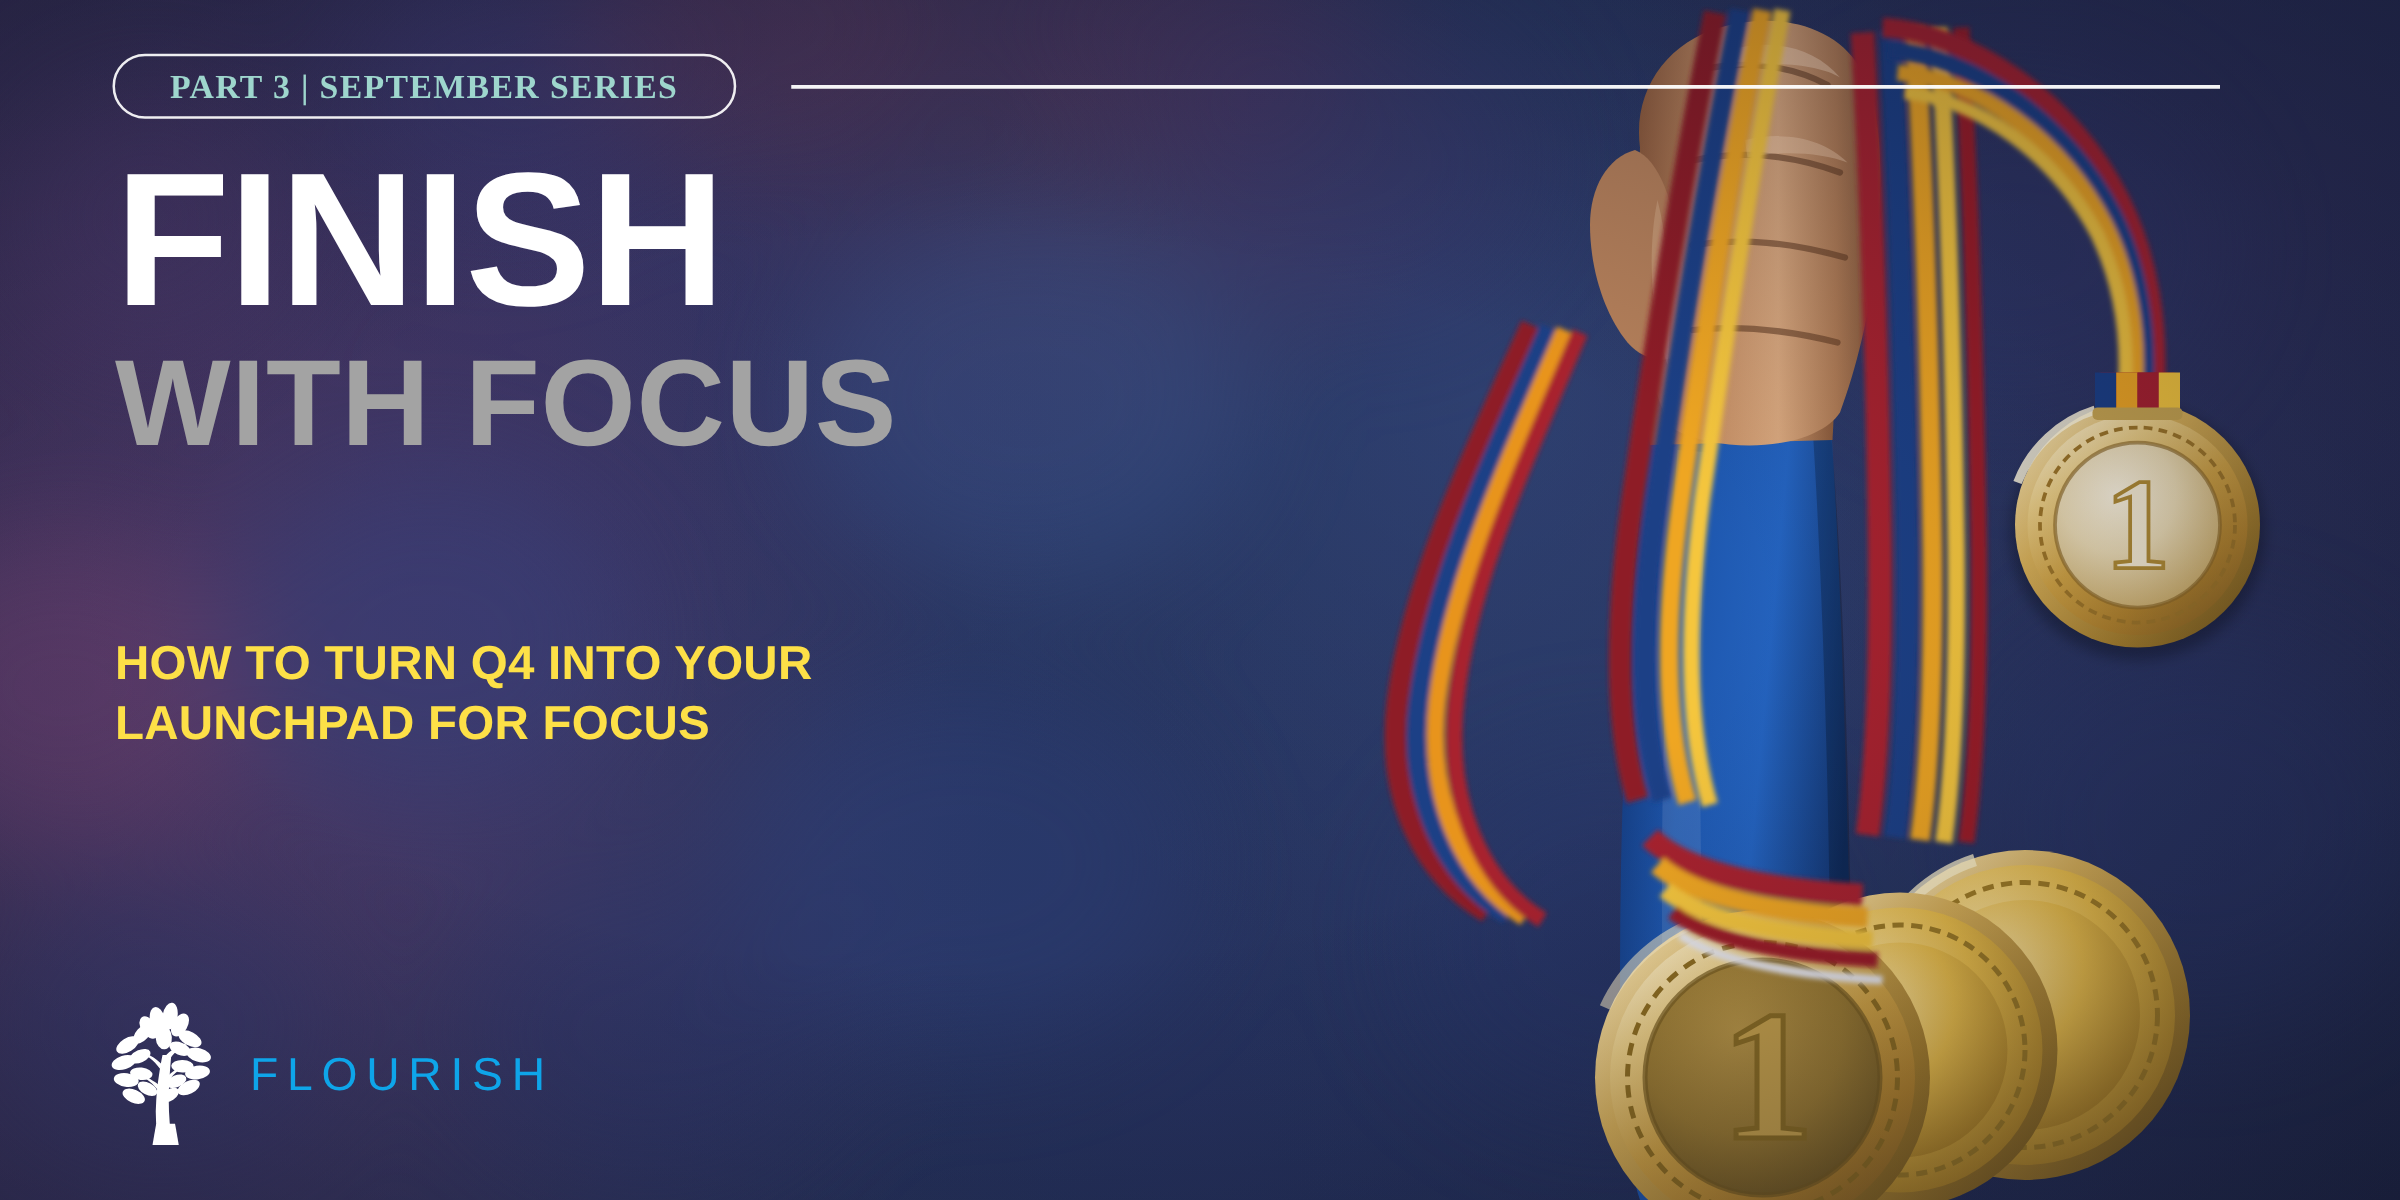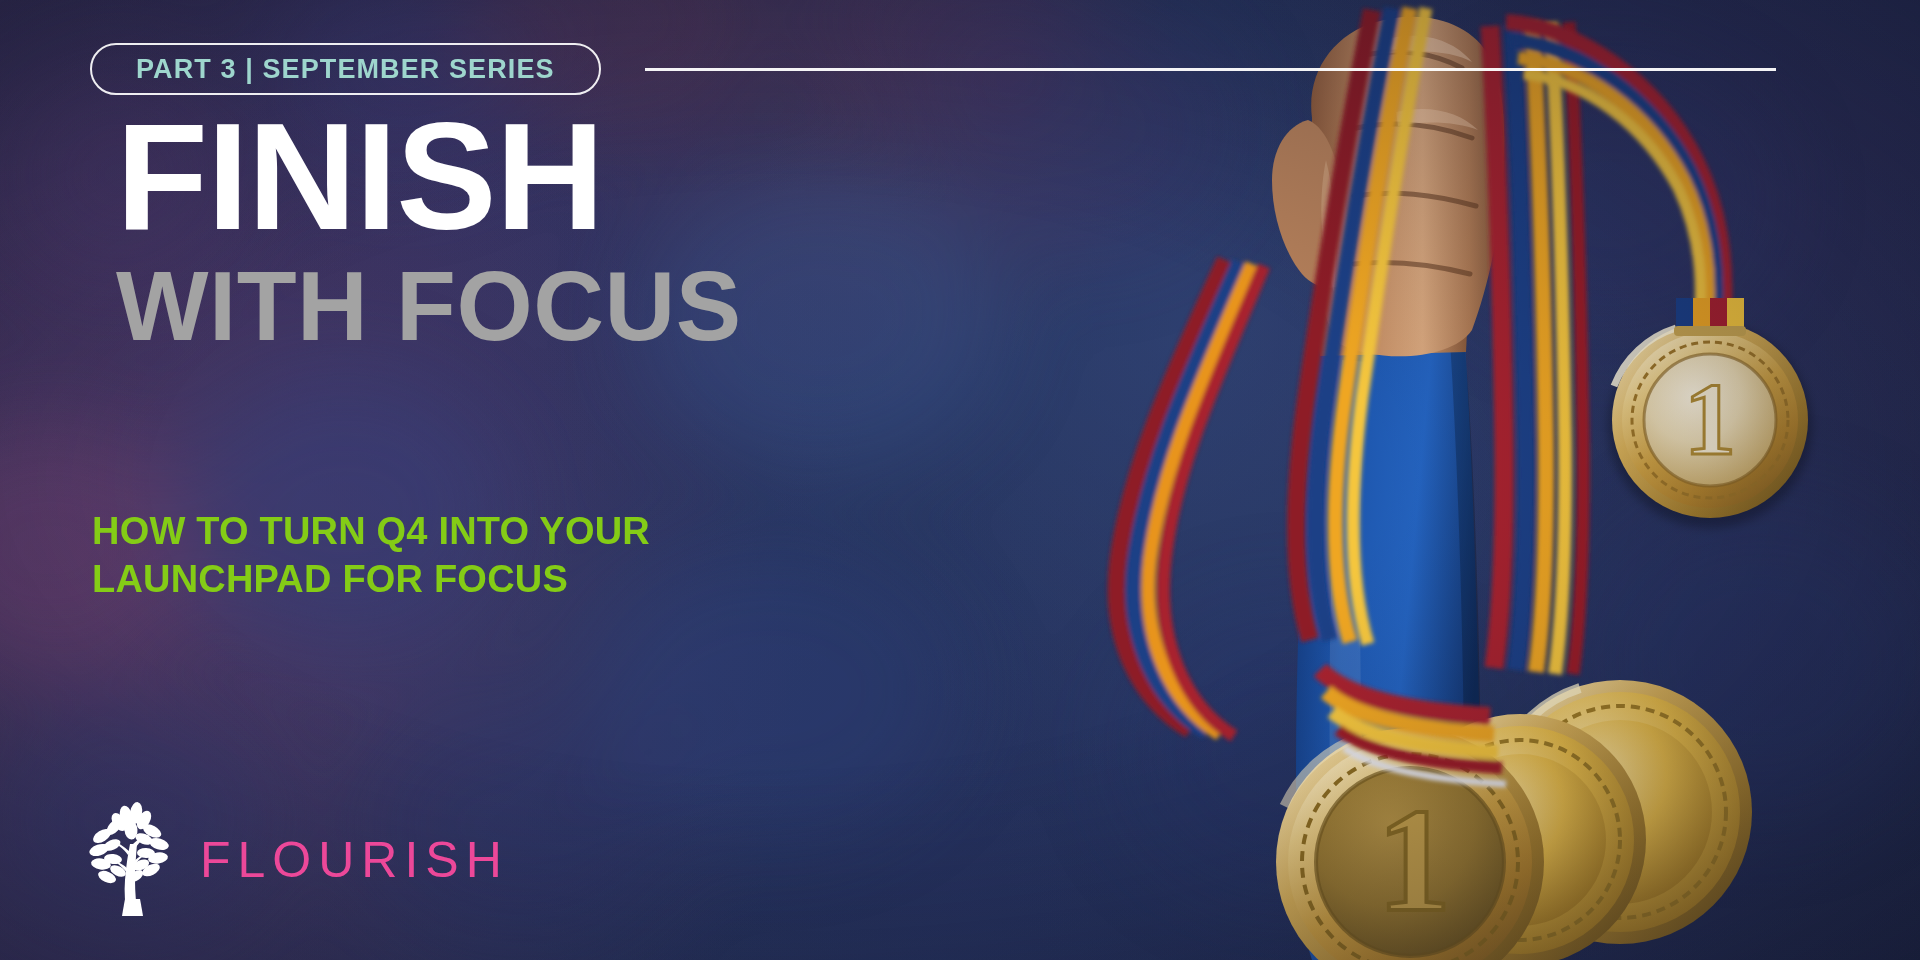--- a/index.html
+++ b/index.html
@@ -59,31 +59,31 @@
     border-radius:26px;
     display:flex; align-items:center; justify-content:center;
     padding:0 44px;
     white-space:nowrap;
   }
   .eyebrow-pill span {
     color:#9ed6cd;
     font-size:27px;
     font-weight:bold;
     letter-spacing:1.1px;
-    font-family:Liberation Sans, sans-serif;
+    font-family:Liberation Serif, serif;
   }
   .eyebrow-rule {
     flex:1 1 auto;
     height:3px;
     margin-left:44px; margin-right:34px;
     background:rgba(255,255,255,0.95);
   }
 
   
-  .headline { position:absolute; left:92px; top:106px; width:1000px;margin-left:24px; }
+  .headline { position:absolute; left:92px; top:122px; width:1000px; }
   .hl-1 {
     color:#ffffff;
     font-family:"Liberation Sans Narrow","Liberation Sans", sans-serif;
     font-weight:bold;
     font-size:152px;
     line-height:0.93;
     letter-spacing:-1px;
     transform:scaleX(0.99);
     transform-origin:left center;
   }
@@ -95,41 +95,41 @@
     line-height:1.0;
     letter-spacing:0.5px;
     margin-top:10px;
     transform:scaleX(1.0);
     transform-origin:left center;
   }
 
   
   .subhead {
     position:absolute; left:92px; top:508px; width:720px;
-    color:#84cc16;
+    color:#fde047;
     font-family:"Liberation Sans", sans-serif;
     font-weight:bold;
     font-size:38px;
     line-height:1.26;
     letter-spacing:0.2px;
   }
   .subhead div { white-space:nowrap; }
 
   
   .logo {
     position:absolute; left:86px; top:800px;
     display:flex; align-items:center; gap:22px;
   }
   .logo-mark { width:92px; height:120px; flex:0 0 auto; }
   .logo-mark svg { display:block; width:100%; height:100%; }
   .logo-word {
-    color:#ec4899;
+    color:#0ea5e9;
     font-family:"Liberation Sans", sans-serif;
     font-weight:normal;
-    font-size:50px;
+    font-size:37px;
     letter-spacing:7px;
   }
 </style>
 </head>
 <body>
 
 <div class="banner">
 
   <div class="bg-base"></div>
 

